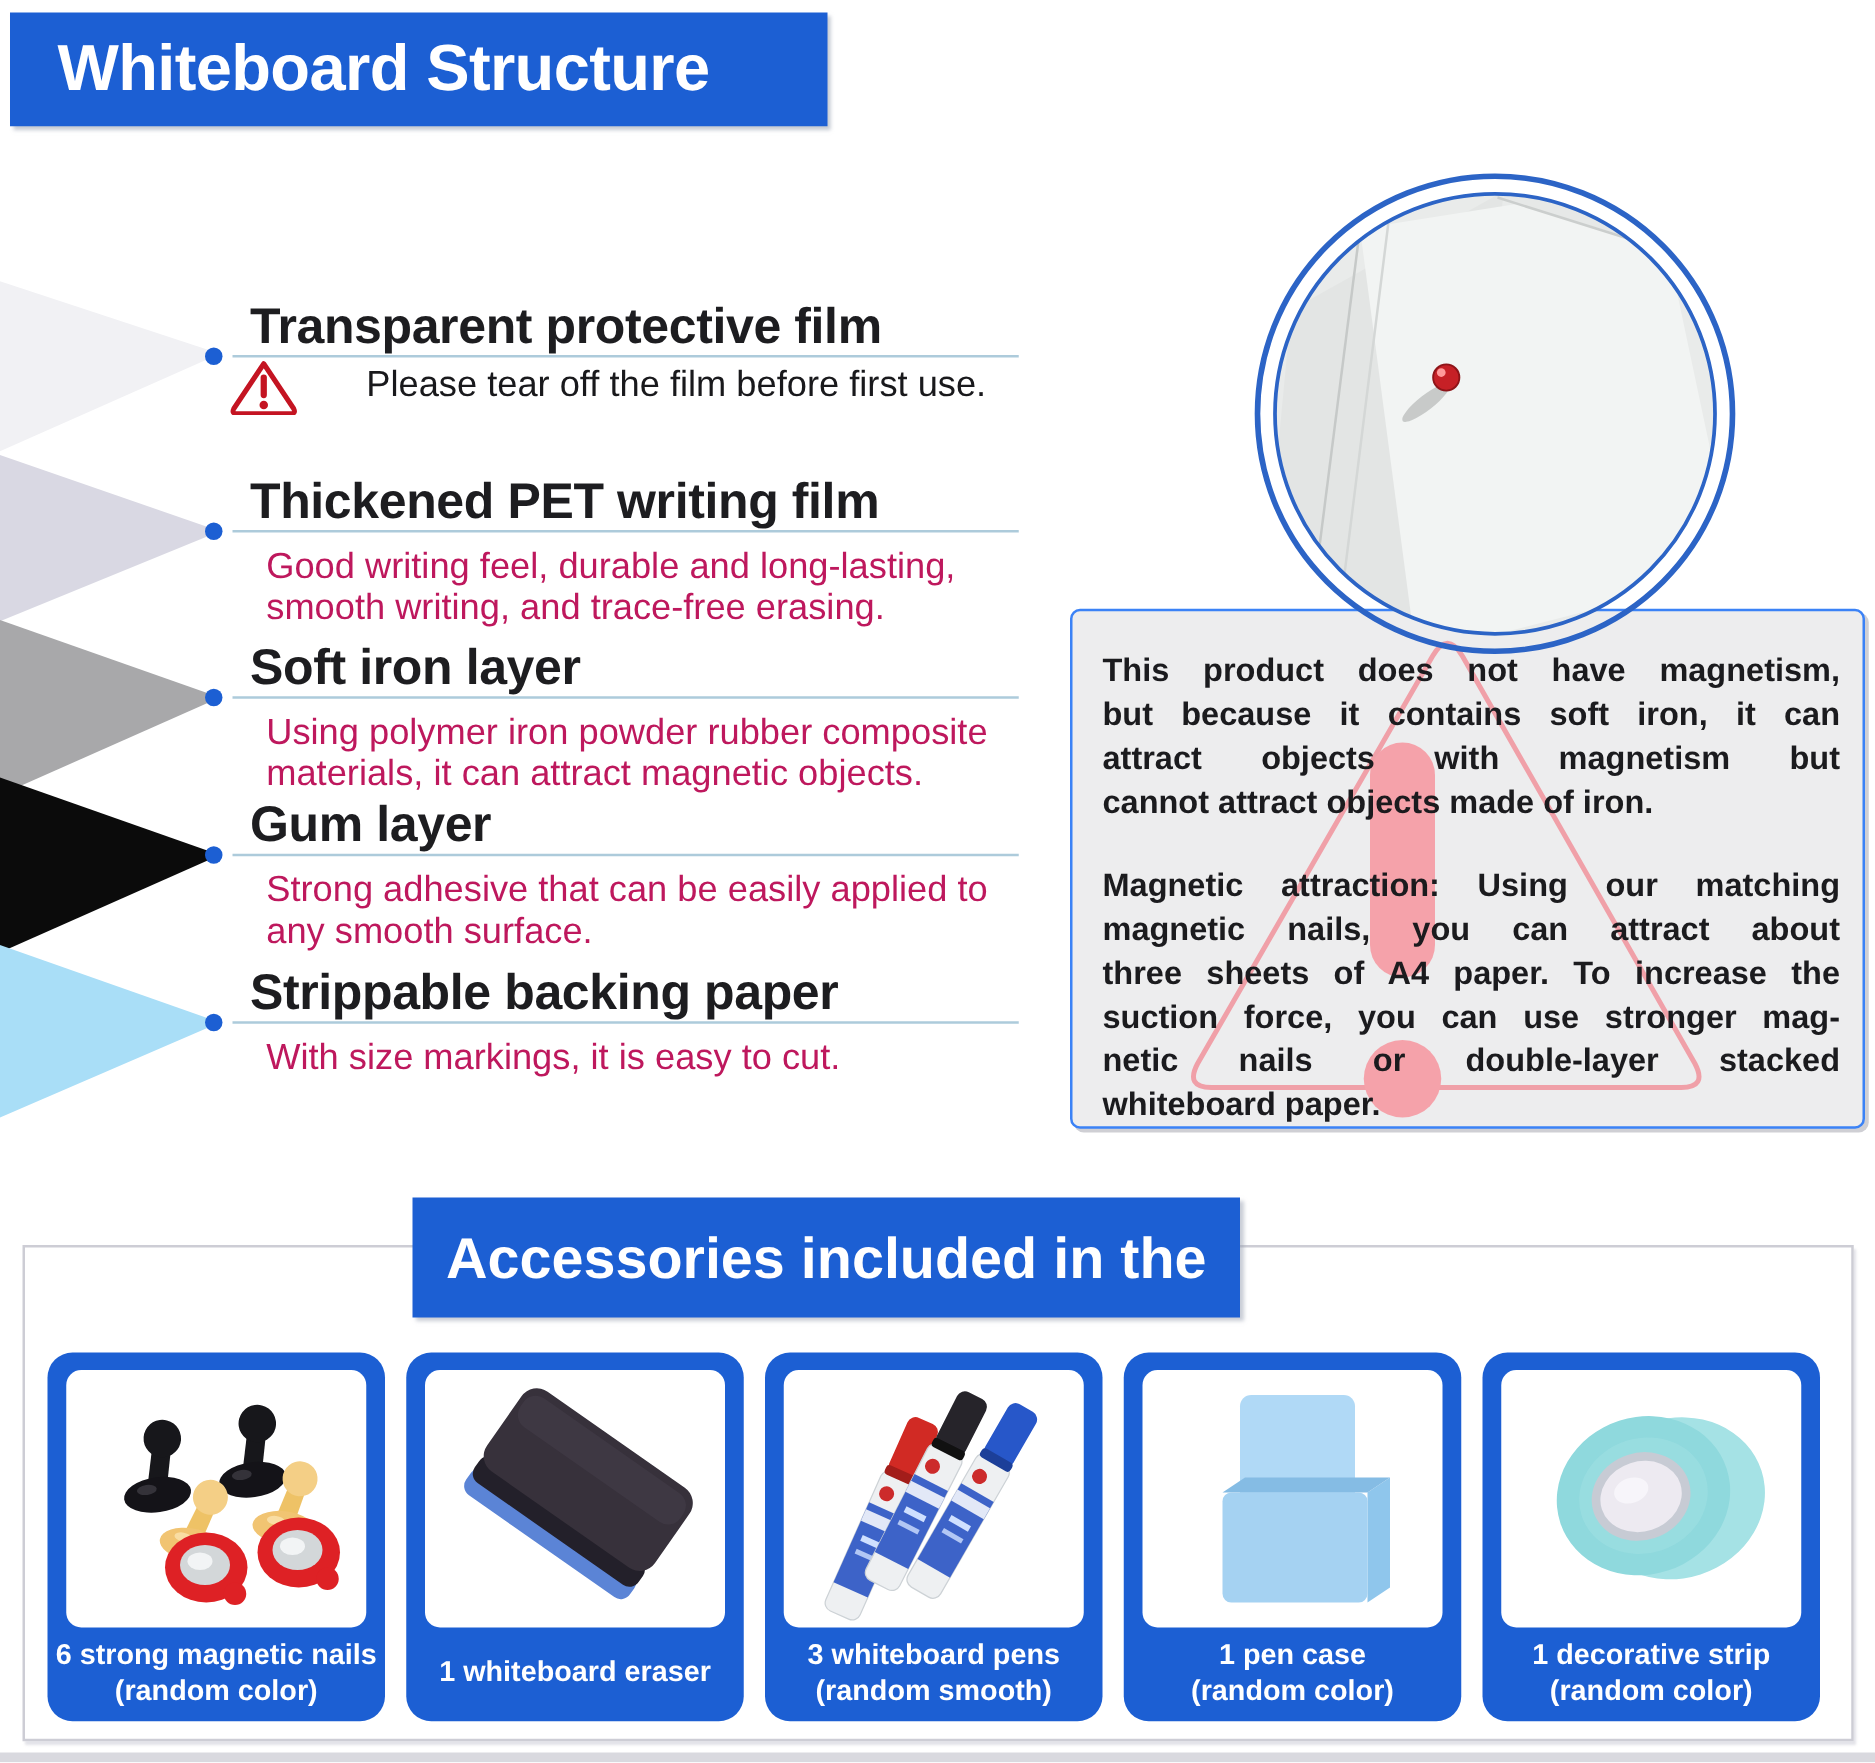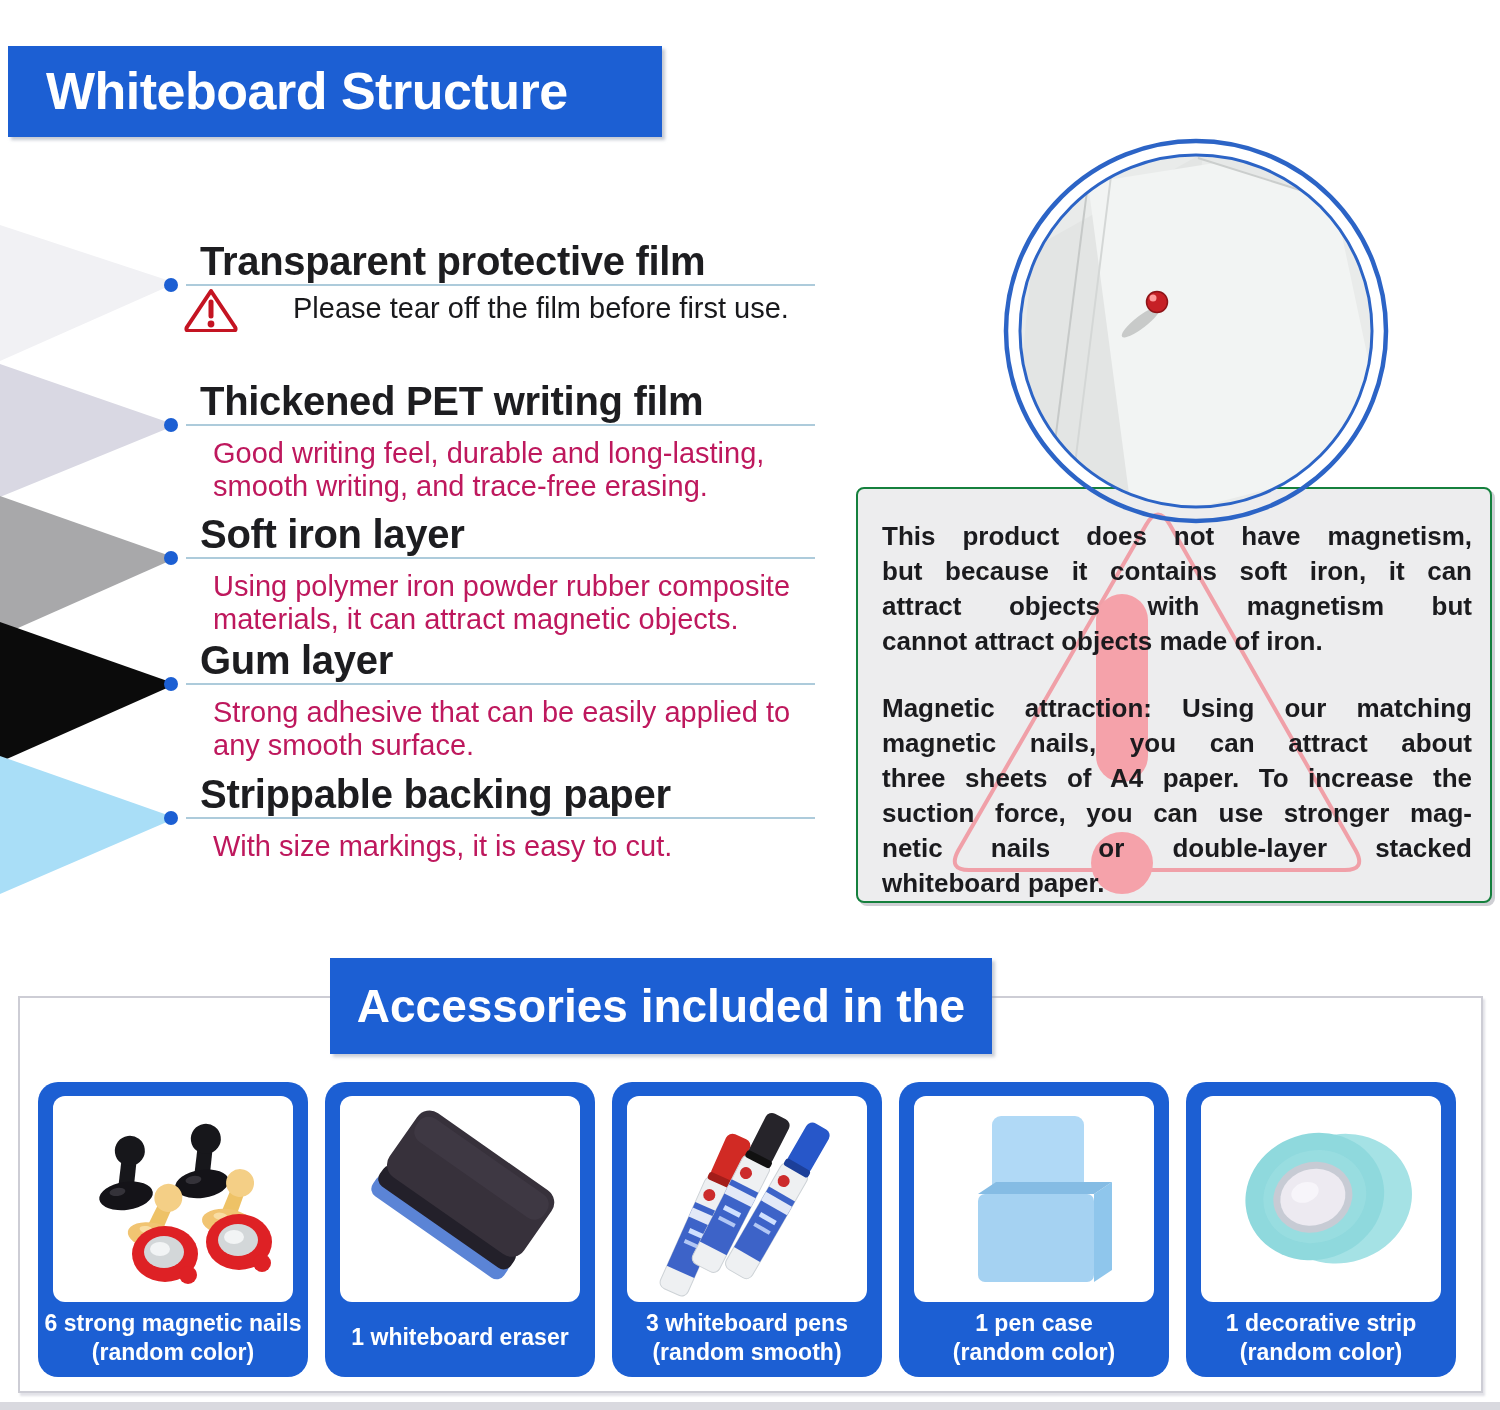--- a/index.html
+++ b/index.html
@@ -3,36 +3,36 @@
 <meta charset="utf-8">
 <style>
   html,body{margin:0;padding:0;background:#fff;}
   #page{position:relative;width:1500px;height:1410px;background:#ffffff;overflow:hidden;
         font-family:"Liberation Sans", sans-serif;}
 
   
   .banner-title{position:absolute;left:8px;top:10px;width:654px;height:91px;
     background:var(--accent-blue,#1c5fd3);color:#fff;font-weight:bold;font-size:52px;
     line-height:91px;padding-left:38px;box-sizing:border-box;letter-spacing:-.5px;
-    box-shadow:3px 3px 3px rgba(150,158,175,.55);margin-top:36px;}
+    box-shadow:3px 3px 3px rgba(150,158,175,.55);}
 
   
   .stack-svg{position:absolute;left:0;top:200px;}
 
   .rule{position:absolute;left:186px;width:629px;height:2px;background:var(--underline,#adcbdb);}
   .dot{position:absolute;width:14px;height:14px;border-radius:50%;background:var(--accent-blue,#1c5fd3);}
   .sec-head{position:absolute;left:200px;font-size:40px;font-weight:bold;color:#1d1d20;
     letter-spacing:-.3px;white-space:nowrap;}
   .sec-body{position:absolute;left:213px;font-size:29px;line-height:33px;color:#be185d;white-space:nowrap;}
   .sec-note{position:absolute;left:247px;top:292px;font-size:29px;color:#19191c;white-space:nowrap;margin-left:46px;}
   .warn-icon{position:absolute;left:184px;top:286px;}
 
   
   .notice-box{position:absolute;left:856px;top:487px;width:636px;height:416px;box-sizing:border-box;
-    background:var(--notice-bg,#ededee);border:2px solid #15803d;border-radius:8px;
+    background:var(--notice-bg,#ededee);border:2px solid #3b82f6;border-radius:8px;
     box-shadow:3px 3px 0 #cfcfd4;}
   .notice-tri{position:absolute;left:0;top:0;}
   .notice-text{position:absolute;left:24px;top:30px;width:590px;font-size:26px;font-weight:bold;
     color:#1b1b1e;line-height:35px;}
   .notice-text .ln{text-align:justify;text-align-last:justify;}
   .notice-text .ln.last{text-align-last:left;}
   .notice-text .para2{margin-top:32px;}
 
   
   .circle-photo{position:absolute;left:993px;top:128px;}

